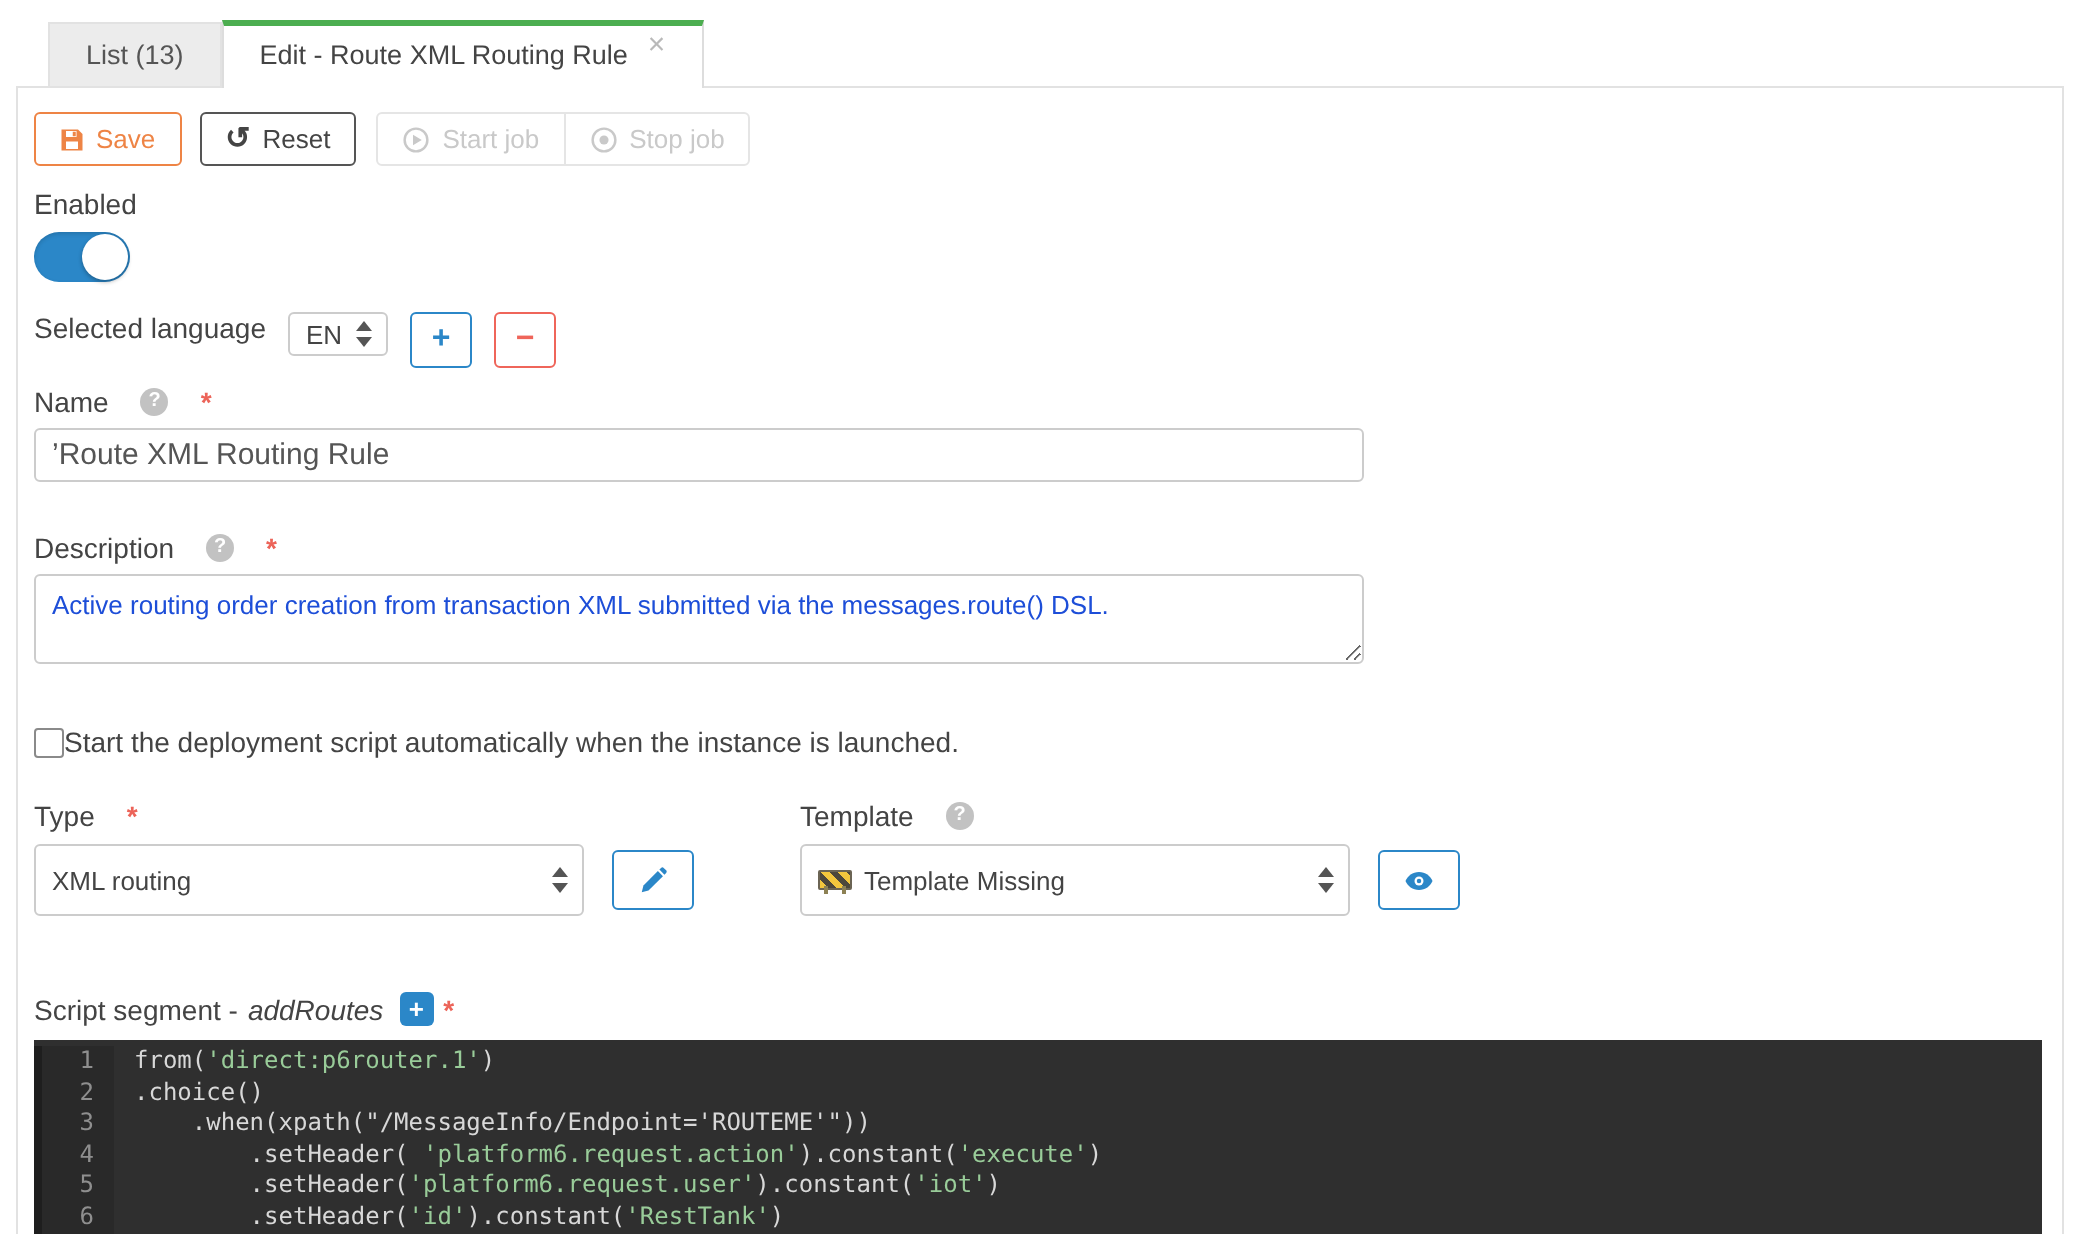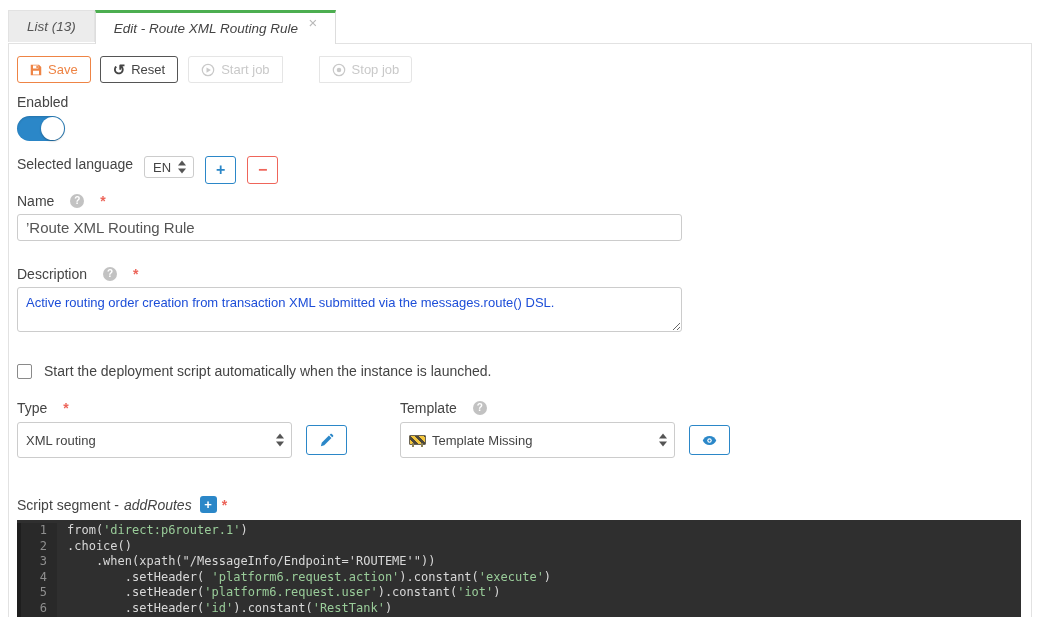--- a/index.html
+++ b/index.html
@@ -1,35 +1,35 @@
 <!DOCTYPE html>
 <html><head>
 <meta charset="utf-8">
 <style>
   * { margin:0; padding:0; box-sizing:border-box; }
   html,body { width:1038px; height:617px; overflow:hidden; background:#fff;
               font-family:"Liberation Sans","DejaVu Sans",sans-serif; }
 
-  .tabbar { display:flex; align-items:flex-start; padding-left:8px; margin-top:10px; position:relative; z-index:2;font-style:italic; }
+  .tabbar { display:flex; align-items:center; padding-left:24px; margin-top:10px; position:relative; z-index:2; }
   .tab { font-size:13.5px; color:#555; padding:8px 18px; cursor:default; }
   .tab.inactive { background:#ececec; border:1px solid #e2e2e2; border-bottom:none; }
   .tab.active { background:#fff; color:#444; border-left:1px solid #ddd; border-right:1px solid #ddd;
                 border-top:3px solid #4cae50; padding-top:6px; margin-bottom:-1px; position:relative; }
   .tab-close { color:#b9b9b9; font-size:15px; margin-left:10px; position:relative; top:-5px; }
 
   .panel { margin:0 6px 0 8px; border:1px solid #e2e2e2; background:#fff; height:576px; padding:12px 8px 0 8px; }
 
   .toolbar { display:flex; align-items:center; margin-bottom:11px; }
   .btn { display:inline-flex; align-items:center; gap:6px; height:27px; padding:0 12px;
          background:#fff; border-radius:3px; font-size:13px; cursor:pointer;
          font-family:"Liberation Sans",sans-serif; }
   .btn-save { border:1px solid #ee8445; color:#ee8445; margin-right:9px; }
   .btn-reset { border:1px solid #555; color:#444; margin-right:10px; }
   .reset-glyph { font-size:15px; font-weight:bold; line-height:1; }
-  .btngroup { display:flex;gap:37px; }
+  .btngroup { display:flex; }
   .btn-disabled { border:1px solid #e5e5e5; color:#c9c9c9; cursor:default; }
   .btngroup .btn-disabled:first-child { border-radius:3px 0 0 3px; }
   .btngroup .btn-disabled:last-child { border-radius:0 3px 3px 0; margin-left:-1px; }
 
   .lbl { font-size:14px; color:#444; }
   .section-enabled { margin-top:10px; }
   .toggle { width:48px; height:25px; border-radius:13px; background:#2b87c8; position:relative;
             margin-top:6px; cursor:pointer; box-shadow:inset 0 1px 2px rgba(0,0,0,.15); }
   .toggle .knob { position:absolute; top:1px; right:1px; width:23px; height:23px; border-radius:50%;
                   background:#fff; box-shadow:0 1px 2px rgba(0,0,0,.3); }
@@ -55,21 +55,21 @@
 
   .name-block { margin-top:9px; }
   .text-input { display:block; width:665px; height:27px; border:1px solid #ccc; border-radius:3px;
                 padding:0 8px; font-size:15px; color:#555; margin-top:5px;
                 font-family:"Liberation Sans",sans-serif; }
   .desc-block { margin-top:25px; }
   .textarea { display:block; width:665px; height:45px; border:1px solid #ccc; border-radius:3px;
               padding:6px 8px; font-size:13px; color:#1d4ed8; margin-top:5px; resize:vertical;
               font-family:"Liberation Sans",sans-serif; line-height:1.4; }
 
-  .check-row { display:flex; align-items:center; gap:12px; margin-top:31px; }
+  .check-row { display:flex; align-items:center; gap:0; margin-top:31px; }
   .checkbox { width:15px; height:15px; border:1px solid #8a8a8a; border-radius:2px; background:#fff; cursor:pointer; flex:none; }
 
   .tt-row { display:flex; margin-top:21px; }
   .tt-col { }
   .tt-controls { display:flex; align-items:center; gap:14px; margin-top:6px; }
   .selectbox.wide { width:275px; height:36px; }
   .icon-btn { width:41px; height:30px; border:1px solid #2b87c8; border-radius:3px; background:#fff;
               display:inline-flex; align-items:center; justify-content:center; cursor:pointer; }
   .tt-col + .tt-col { margin-left:53px; }
 

